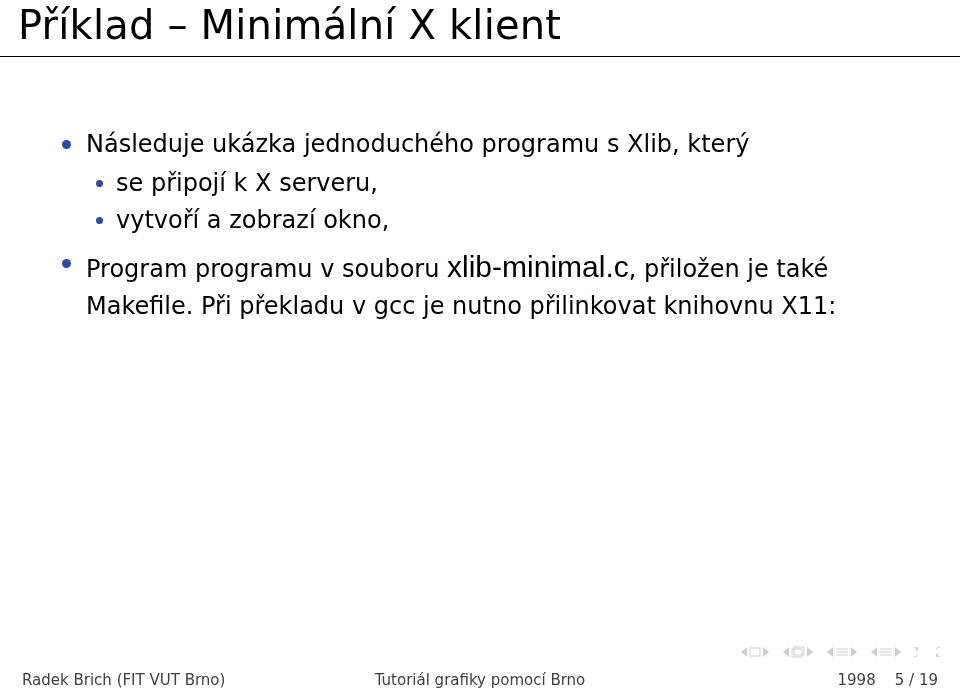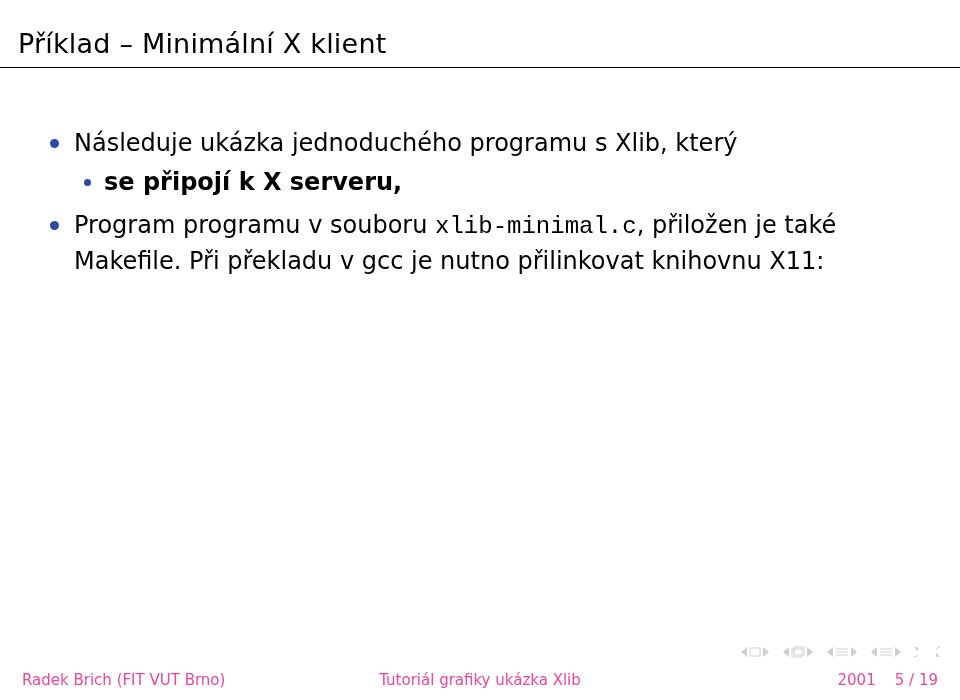--- a/index.html
+++ b/index.html
@@ -12,39 +12,39 @@
     color: #000;
     overflow: hidden;
   }
   .slide {
     position: relative;
     width: 960px;
     height: 700px;
     box-sizing: border-box;
   }
   .title {
-    font-size: 27px;
+    font-size: 40px;
     font-weight: 400;
-    padding: 28px 0 8px 18px;
+    padding: 2px 0 8px 18px;
     letter-spacing: 0.2px;
   }
   .rule {
     border: none;
     border-top: 1px solid #000;
     margin: 0;
   }
   .content {
     padding: 58px 40px 0 40px;
     font-size: 24px;
     line-height: 1.45;
   }
   ul.outer {
     list-style: none;
     padding: 0;
-    margin: 0;
+    margin: 12px;
   }
   ul.outer > li {
     position: relative;
     padding-left: 34px;
     margin-bottom: 6px;
   }
   ul.outer > li::before {
     content: "";
     position: absolute;
     left: 10px;
@@ -56,35 +56,34 @@
   }
   ul.inner {
     list-style: none;
     padding: 0;
     margin: 4px 0 8px 0;
   }
   ul.inner > li {
     position: relative;
     padding-left: 30px;
     margin-bottom: 2px;
-    font-weight: bold;
   }
   ul.inner > li::before {
     content: "";
     position: absolute;
     left: 10px;
     top: 0.58em;
     width: 7px;
     height: 7px;
     background: #2b4aa0;
     border-radius: 50%;
   }
   .tt {
-    font-family: Liberation Mono, monospace;
-    font-size: 24px;
+    font-family: Liberation Sans, sans-serif;
+    font-size: 30px;
   }
   .footer {
     position: absolute;
     left: 0;
     right: 0;
     bottom: 0;
     height: 42px;
     box-sizing: border-box;
   }
   .nav-icons {
@@ -110,21 +109,21 @@
     position: absolute;
     left: 0;
     right: 0;
     bottom: 0;
     height: 28px;
     display: flex;
     justify-content: space-between;
     align-items: center;
     padding: 0 22px 6px 22px;
     font-size: 15px;
-    color: #ec4899;
+    color: #404040;
   }
   .footline .center {
     position: absolute;
     left: 50%;
     transform: translateX(-50%);
   }
 </style>
 </head>
 <body>
 
@@ -132,20 +131,21 @@
 
   <div class="title">Příklad – Minimální X klient</div>
   <hr class="rule">
 
   <div class="content">
     <ul class="outer">
       <li>
         <span>Následuje ukázka jednoduchého programu s Xlib, který</span>
         <ul class="inner">
           <li><span>se připojí k X serveru,</span></li>
+          <li><span>vytvoří a zobrazí okno,</span></li>
         </ul>
       </li>
       <li>
         <span>Program programu v souboru </span><span class="tt">xlib-minimal.c</span><span>, přiložen je také Makefile. Při překladu v gcc je nutno přilinkovat knihovnu X11:</span><br>
       </li>
     </ul>
   </div>
 
   <div class="nav-icons">
     <span class="grp">
@@ -203,20 +203,20 @@
         <polygon points="4,1 4,5 1,3" fill="#cfcfcf"></polygon>
         <path d="M22 3 A6 5 0 1 1 22 9" fill="none" stroke="#cfcfcf" stroke-width="1"></path>
         <polygon points="22,7 22,11 25,9" fill="#cfcfcf"></polygon>
       </svg>
     </span>
   </div>
 
   <div class="footer">
     <div class="footline">
       <span>Radek Brich (FIT VUT Brno)</span>
-      <span class="center">Tutoriál grafiky ukázka Xlib</span>
+      <span class="center">Tutoriál grafiky pomocí Brno</span>
       <span>
-        <span>2001</span>&nbsp;&nbsp;&nbsp;&nbsp;<span>5 / 19</span>
+        <span>1998</span>&nbsp;&nbsp;&nbsp;&nbsp;<span>5 / 19</span>
       </span>
     </div>
   </div>
 
 </div>
 
 </body></html>

